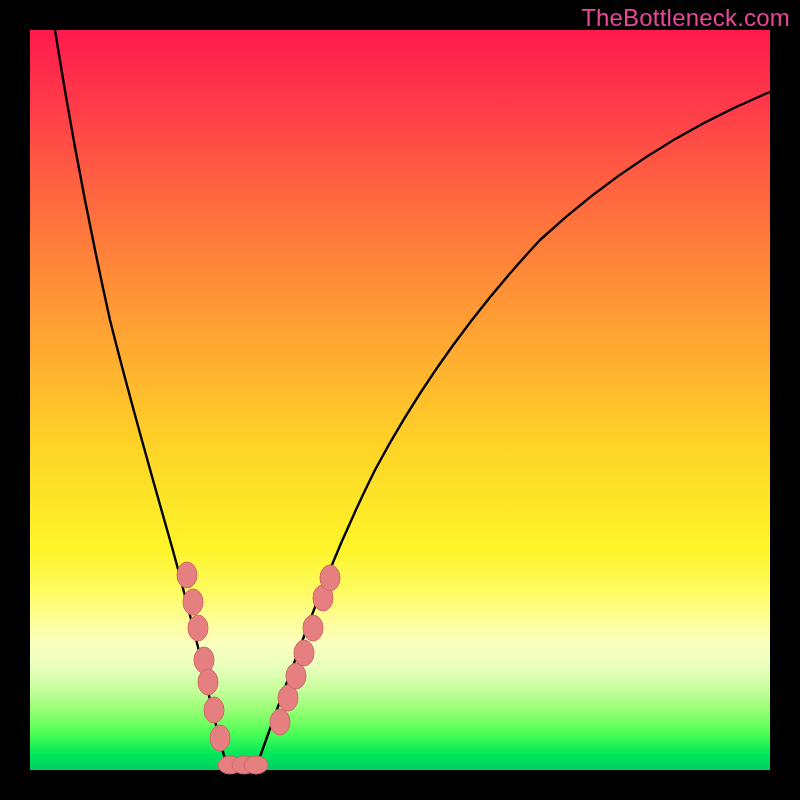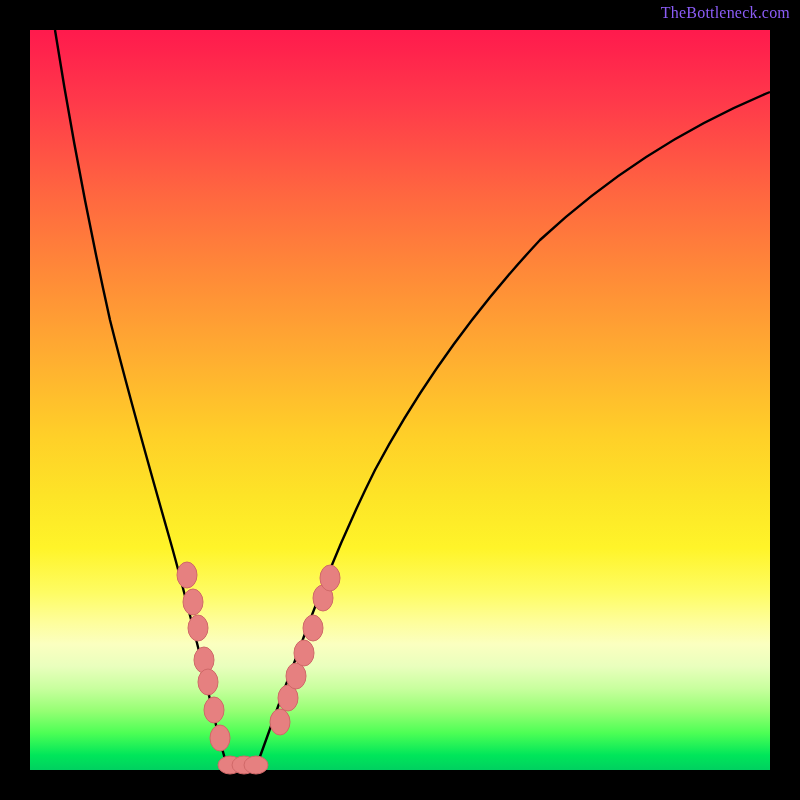--- a/index.html
+++ b/index.html
@@ -40,26 +40,25 @@
       #96ff74 92%,
       #4dff55 95%,
       #00e65a 98%,
       #00d060 100%
     );
   }
   .watermark {
     position: absolute;
     top: 4px;
     right: 10px;
-    color: #8b5cf6;
-    font-size: 16px;
+    color: #ec4899;
+    font-size: 24px;
     font-weight: 500;
     letter-spacing: 0.2px;
     z-index: 5;
-    font-family: Liberation Serif, serif;
   }
   svg.curve {
     position: absolute;
     left: 0;
     top: 0;
     width: 740px;
     height: 740px;
     overflow: visible;
   }
   .blob {

